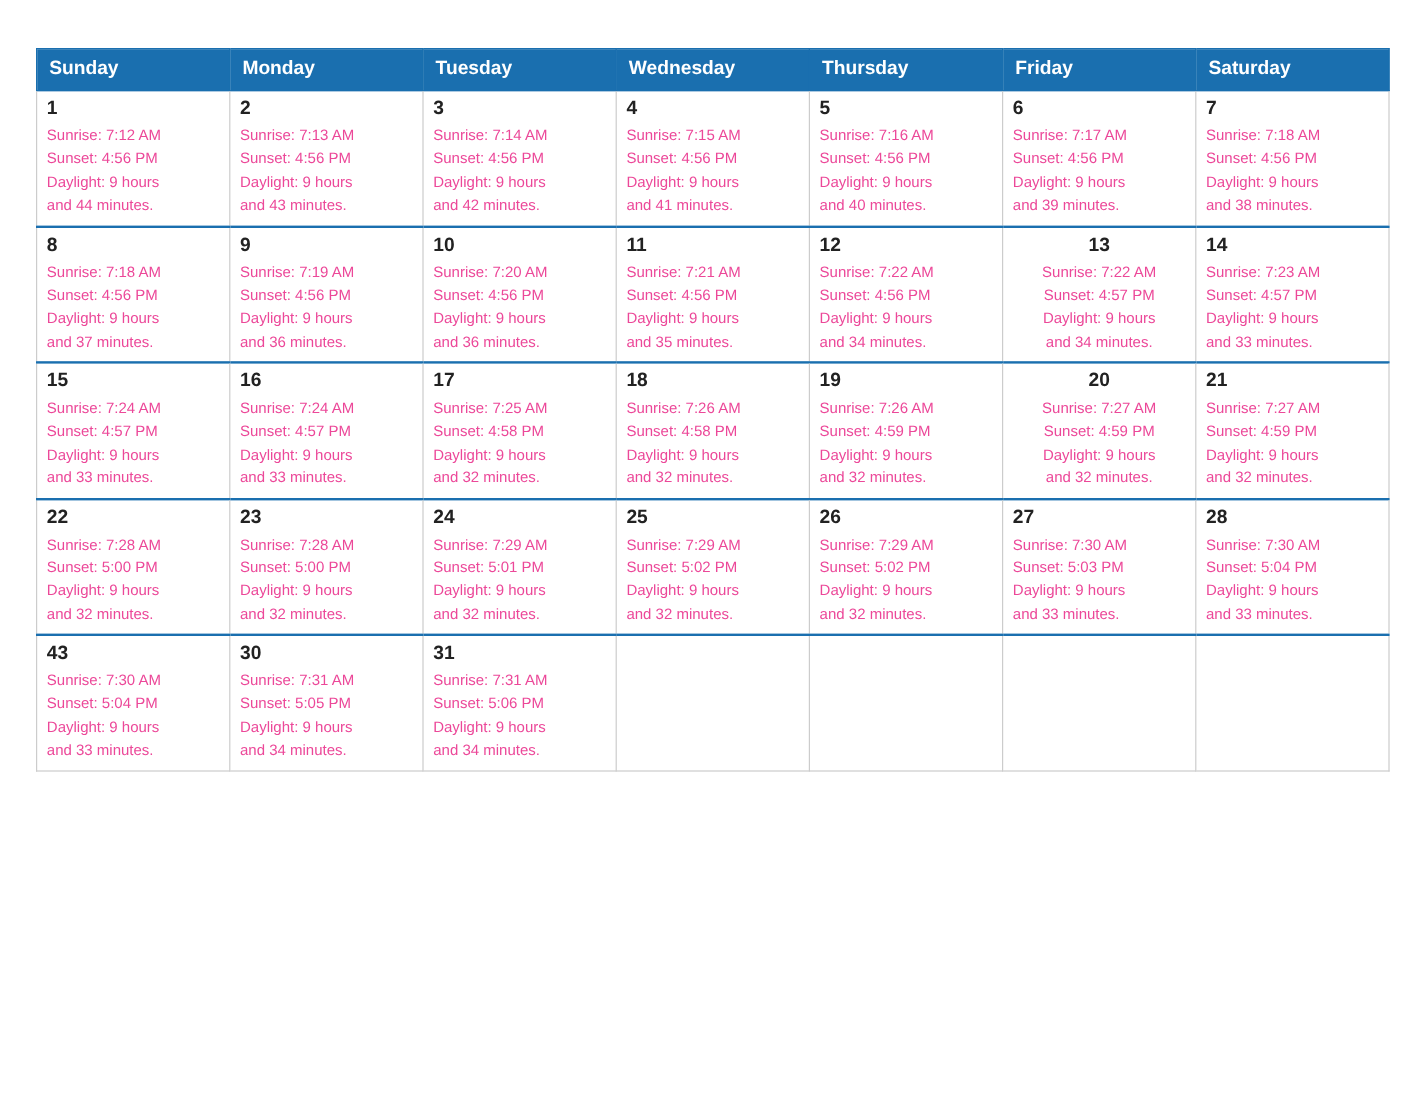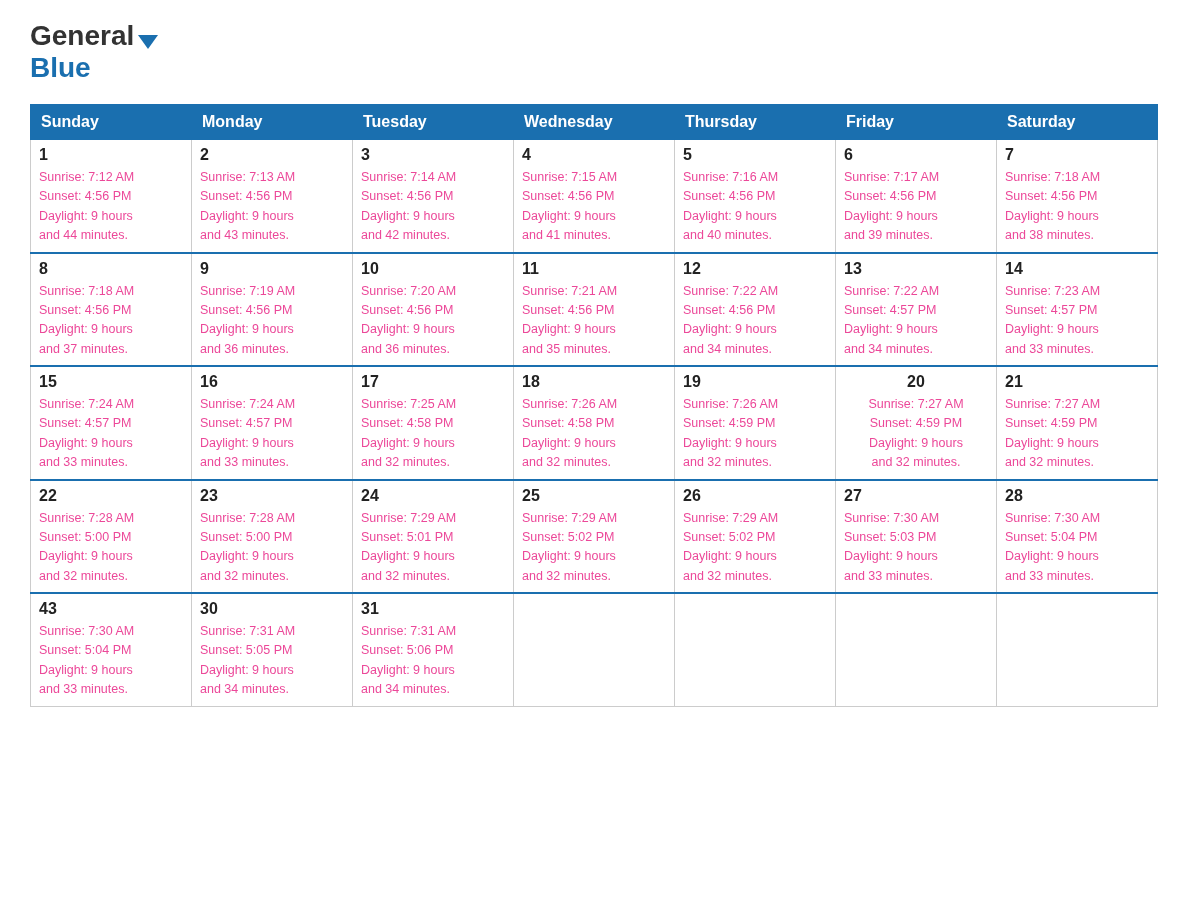--- a/index.html
+++ b/index.html
@@ -75,29 +75,20 @@
       color: #ec4899;
     }
     .empty-cell {
       background: #fff;
     }
   </style>
 </head>
 <body>
 
 <div class="header">
-  <div class="logo">
-    <div class="logo-line1">
-      <span style="font-size:28px;font-weight:bold;color:#333;">General</span>
-      <span style="display:inline-block;width:0;height:0;border-left:10px solid transparent;border-right:10px solid transparent;border-top:14px solid #1a6faf;margin-left:4px;position:relative;top:6px;"></span>
-    </div>
-    <div>
-      <span style="font-size:28px;font-weight:bold;color:#1a6faf;">Blue</span>
-    </div>
-  </div>
 </div>
 
 <table class="calendar">
   <thead>
     <tr>
       <th>Sunday</th>
       <th>Monday</th>
       <th>Tuesday</th>
       <th>Wednesday</th>
       <th>Thursday</th>
@@ -210,21 +201,21 @@
         </td>
         <td style="border-top: 2px solid rgb(26, 111, 175);">
         <span class="day-number">12</span>
         <div class="day-info">
           Sunrise: 7:22 AM<br>
           Sunset: 4:56 PM<br>
           Daylight: 9 hours<br>
           and 34 minutes.
         </div>
         </td>
-        <td style="border-top: 2px solid rgb(26, 111, 175);">
+        <td style="border-top: 2px solid rgb(26, 111, 175); text-align: center;">
         <span class="day-number">13</span>
         <div class="day-info">
           Sunrise: 7:22 AM<br>
           Sunset: 4:57 PM<br>
           Daylight: 9 hours<br>
           and 34 minutes.
         </div>
         </td>
         <td style="border-top: 2px solid rgb(26, 111, 175);">
         <span class="day-number">14</span>

